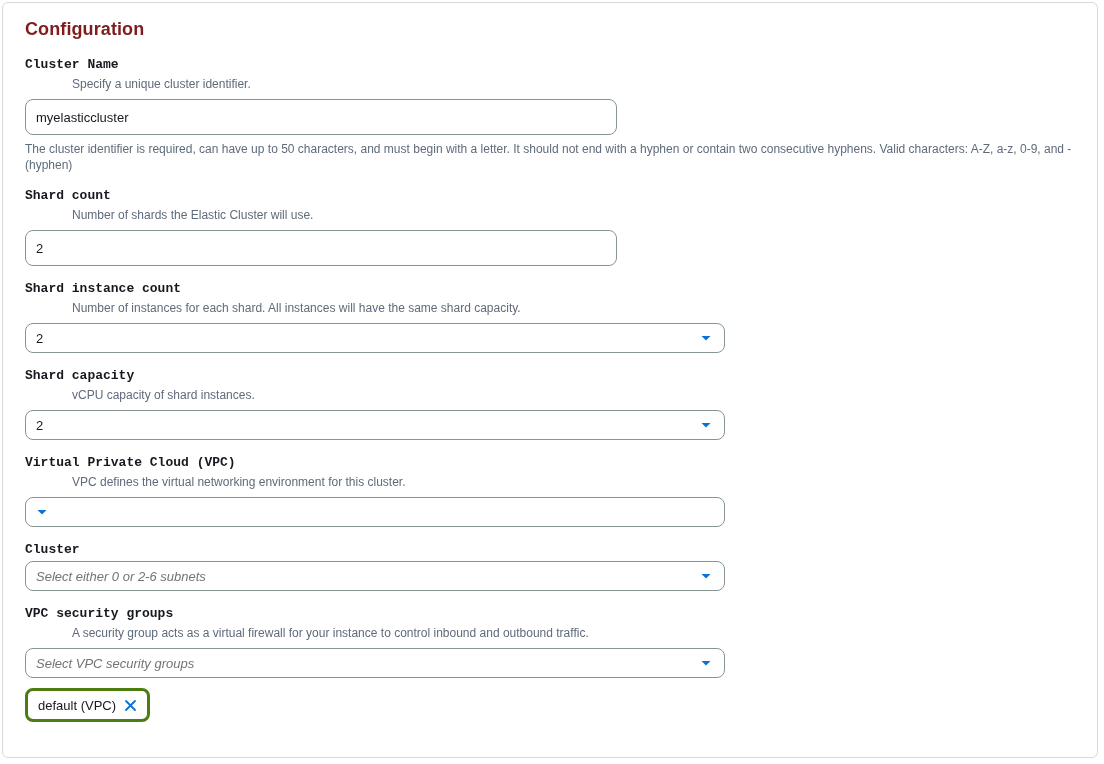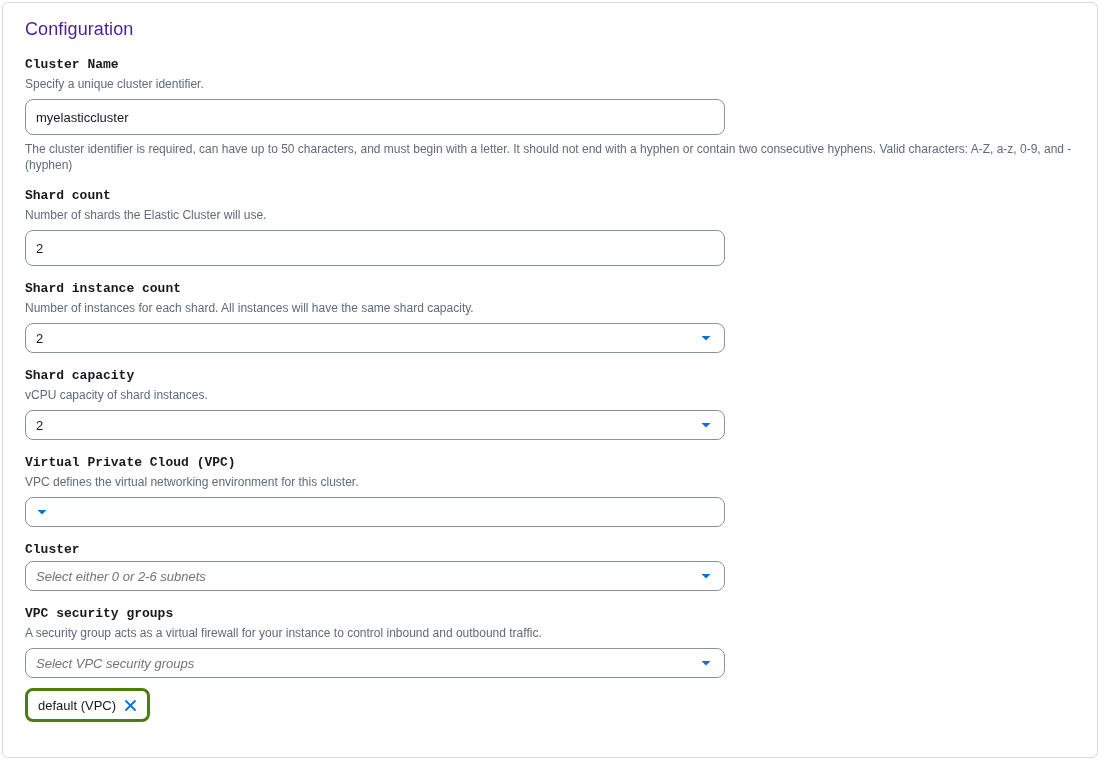--- a/index.html
+++ b/index.html
@@ -24,48 +24,49 @@
     border: 1px solid #d5dbdb;
     border-radius: 6px;
     box-sizing: border-box;
     overflow: hidden;
   }
   .panel-inner {
     padding: 16px 20px 0 22px;
   }
   .panel-title {
     font-size: 18px;
-    font-weight: normal;
-    color: #4c1d95;
+    font-weight: bold;
+    color: #7f1d1d;
     letter-spacing: 0.1px;
     margin: 0 0 16px 0;
   }
   .field {
     margin-bottom: 14px;
   }
   .field-label {
     font-size: 13px;
     font-weight: bold;
     color: #16191f;
     line-height: 18px;
     margin-bottom: 2px;
     font-family: Liberation Mono, monospace;
   }
   .field-desc {
     font-size: 12px;
     color: #5f6b7a;
     line-height: 16px;
     margin-bottom: 7px;
+    margin-left: 47px;
   }
   .input-wrap {
     position: relative;
     width: 700px;
   }
   input.text-input {
-    width: 700px;
+    width: 592px;
     height: 30px;
     box-sizing: border-box;
     border: 1px solid #879596;
     border-radius: 8px;
     padding: 17px 10px;
     font-size: 13px;
     font-family: "Liberation Sans", sans-serif;
     color: #16191f;
     background: #ffffff;
     outline: none;

